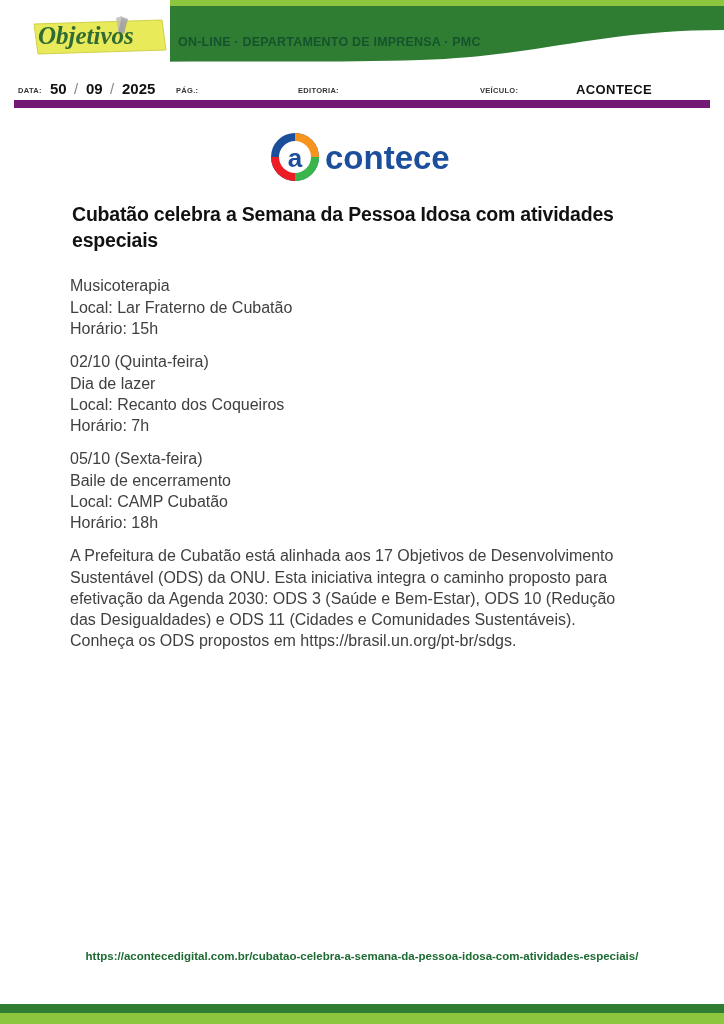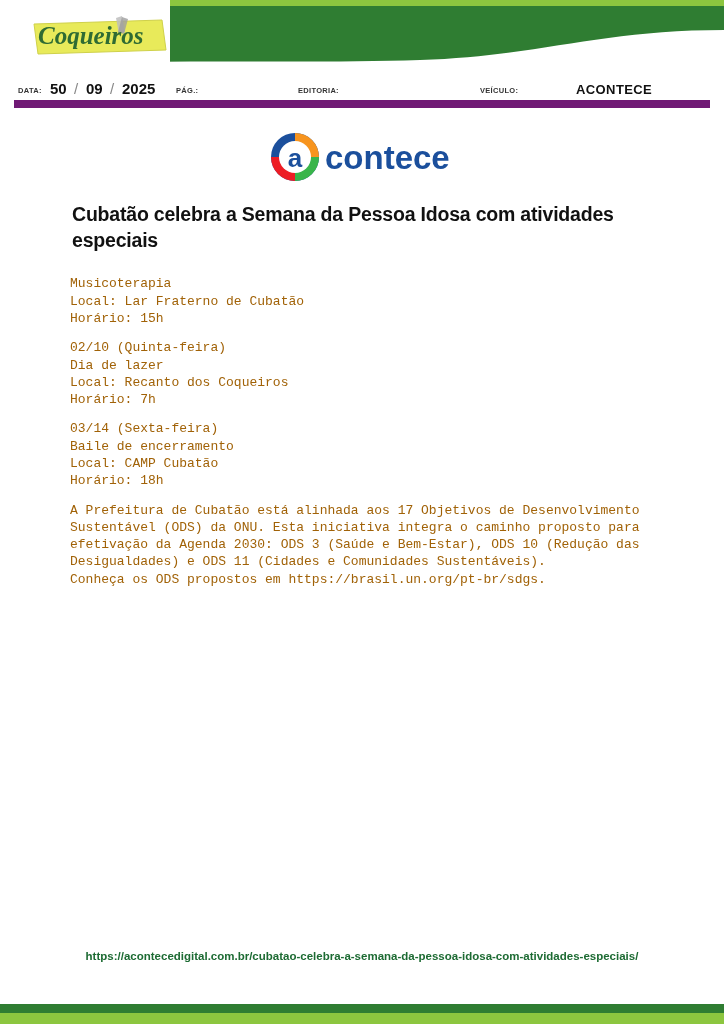--- a/index.html
+++ b/index.html
@@ -118,25 +118,24 @@
     text-align: left;
     font-size: 19.5px;
     font-weight: bold;
     line-height: 1.32;
     color: #111;
     letter-spacing: -0.2px;
   }
 
   .article-body {
     margin: 22px 0 0 2px;
-    font-size: 13px;
+    font-size: 16px;
     line-height: 1.33;
-    color: #a16207;
+    color: #404040;
     max-width: 575px;
-    font-family: Liberation Mono, monospace;
   }
   .para {
     margin: 0 0 12px 0;
     white-space: pre-line;
   }
   .para:last-child { margin-bottom: 0; }
 
   
   .footer-link {
     position: absolute;
@@ -169,21 +168,22 @@
     <path d="M0,6 L724,6 L724,30 C600,30 540,56 420,60 C300,64 140,58 0,66 Z" fill="#2f7d32"></path>
     <path d="M0,0 L170,0 L170,68 L0,68 Z" fill="#ffffff"></path>
     <path d="M168,0 L724,0 L724,12 C600,12 545,40 425,46 C320,51 230,46 168,48 Z" fill="#ffffff" opacity="0"></path>
   </svg>
 
   <svg class="clipping-logo" viewBox="0 0 140 40">
     <path d="M4,8 L132,4 L136,34 L8,38 Z" fill="#e8ea5a" stroke="#cfd14a" stroke-width="1"></path>
     <path d="M86,2 L92,0 L95,16 L89,18 Z" fill="#bdbdbd" opacity="0.85"></path>
     <path d="M92,1 L98,3 L94,18 L88,16 Z" fill="#9e9e9e" opacity="0.8"></path>
   </svg>
-  <div class="clipping-text">Coqueiros</div>
+  <div class="clipping-text">Objetivos</div>
+  <div class="header-title">ON-LINE · DEPARTAMENTO DE IMPRENSA · PMC</div>
 </div>
 
 <div class="meta-bar">
   <span class="meta-label" style="left:4px;">DATA:</span>
   <span class="meta-value" style="left:36px;">50</span>
   <span class="meta-slash" style="left:60px;">/</span>
   <span class="meta-value" style="left:72px;">09</span>
   <span class="meta-slash" style="left:96px;">/</span>
   <span class="meta-value" style="left:108px;">2025</span>
 
@@ -214,21 +214,21 @@
   <h1 class="article-title">Cubatão celebra a Semana da Pessoa Idosa com atividades especiais</h1>
 
   <div class="article-body">
     <p class="para">Musicoterapia
 Local: Lar Fraterno de Cubatão
 Horário: 15h</p>
     <p class="para">02/10 (Quinta-feira)
 Dia de lazer
 Local: Recanto dos Coqueiros
 Horário: 7h</p>
-    <p class="para">03/14 (Sexta-feira)
+    <p class="para">05/10 (Sexta-feira)
 Baile de encerramento
 Local: CAMP Cubatão
 Horário: 18h</p>
     <p class="para">A Prefeitura de Cubatão está alinhada aos 17 Objetivos de Desenvolvimento Sustentável (ODS) da ONU. Esta iniciativa integra o caminho proposto para efetivação da Agenda 2030: ODS 3 (Saúde e Bem-Estar), ODS 10 (Redução das Desigualdades) e ODS 11 (Cidades e Comunidades Sustentáveis).
 Conheça os ODS propostos em https://brasil.un.org/pt-br/sdgs.</p>
   </div>
 </div>
 
 <a class="footer-link" href="#">https://acontecedigital.com.br/cubatao-celebra-a-semana-da-pessoa-idosa-com-atividades-especiais/</a>
 

